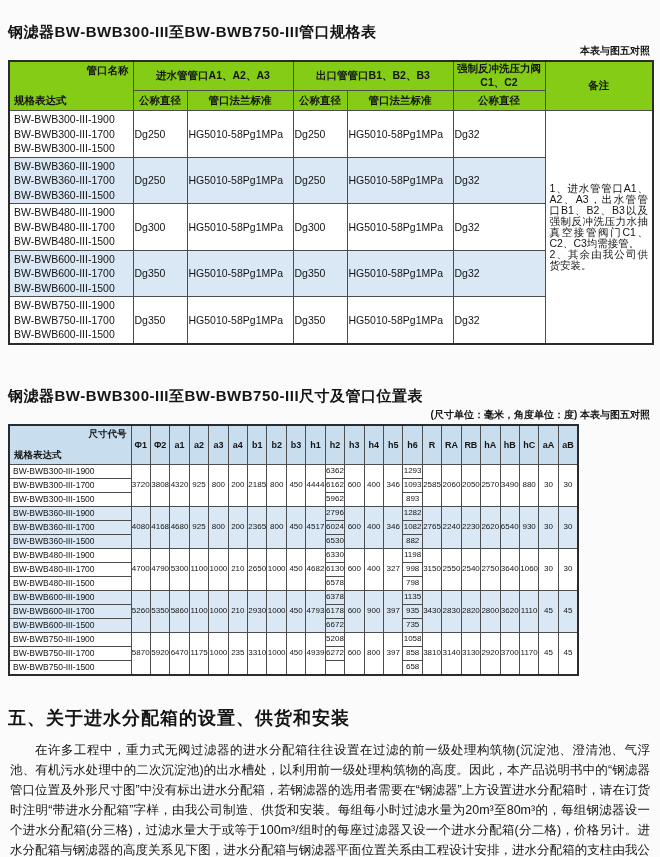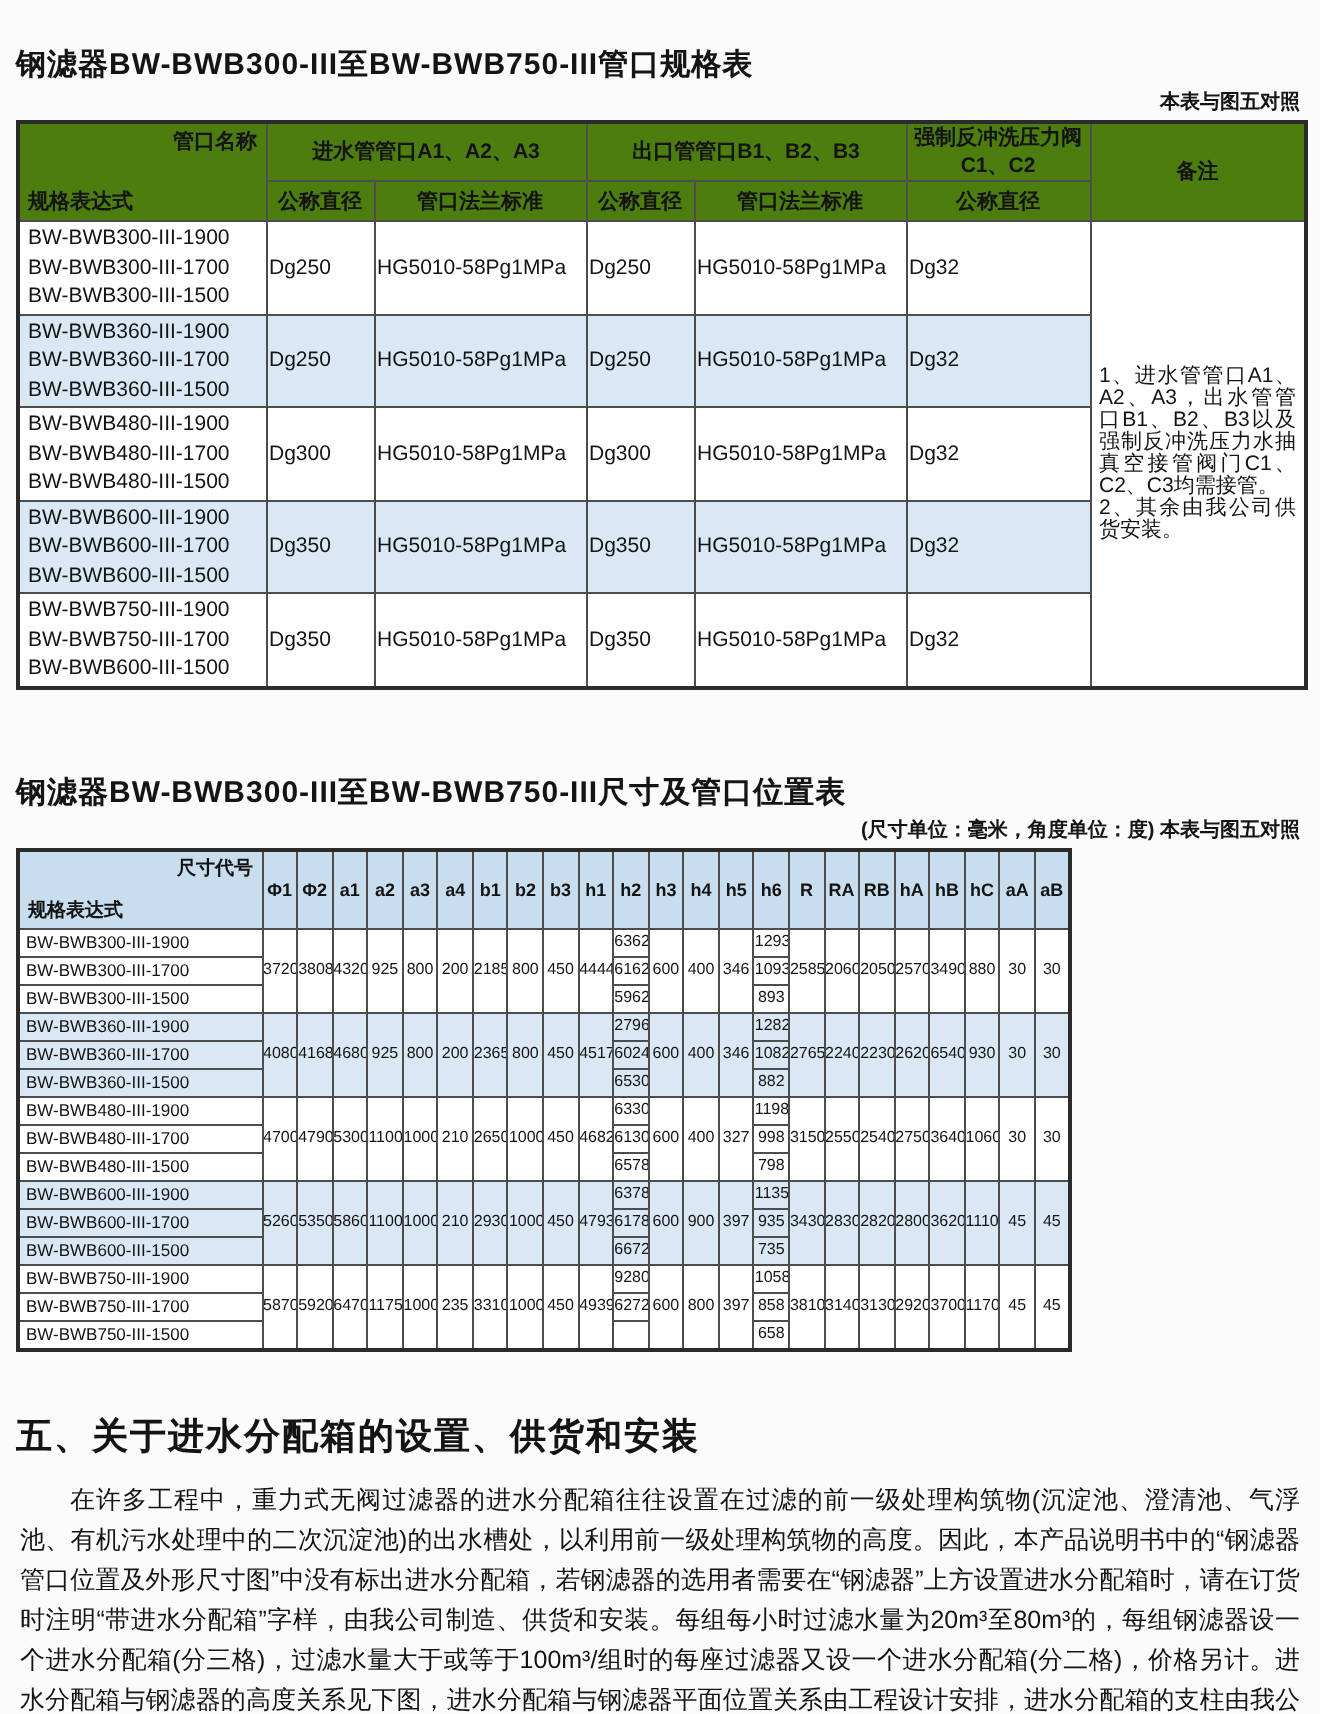--- a/index.html
+++ b/index.html
@@ -1,24 +1,24 @@
 <!DOCTYPE html>
 <html><head>
 <meta charset="utf-8">
 <style>
   html,body{margin:0;padding:0;background:#fbfbfb;color:#141414;
     font-family:"Liberation Sans","DejaVu Sans",sans-serif;}
   .page{width:660px;height:857px;box-sizing:border-box;padding:20px 8px;overflow:hidden;}
   .doc-title{font-size:15px;font-weight:bold;margin:3px 0 2px 0;letter-spacing:.5px;}
   .note-right{font-size:10px;font-weight:bold;text-align:right;margin:1px 2px 2px 0;}
-  table{border-collapse:collapse;table-layout:fixed;width:528px;background:#fff;}
+  table{border-collapse:collapse;table-layout:fixed;width:571px;background:#fff;}
   td,th{border:1px solid #4d4d4d;overflow:hidden;font-weight:normal;}
   .tbl1{border:2px solid #2b2b2b;}
   .tbl2{border:2px solid #2b2b2b;}
-  .tbl1 th{background:#4d7c0f;font-size:10.5px;font-weight:bold;height:19px;padding:0 1px;}
+  .tbl1 th{background:#84cc16;font-size:10.5px;font-weight:bold;height:19px;padding:0 1px;}
   .tbl1 td{font-size:10.5px;text-align:left;vertical-align:middle;}
   .tbl1 td.names{text-align:left;padding:1px 0 1px 4px;}
   .tbl1 td.names div{font-size:10.5px;line-height:14.5px;white-space:nowrap;}
   .tbl1 tr.shaded td{background:#d9e8f4;}
   .tbl1 td.remark{background:#fff !important;text-align:left;vertical-align:middle;
     padding:3px 4px;font-size:10.5px;}
   .tbl1 td.remark div{line-height:11px;text-align:justify;}
   .diag{position:relative;background:#c8ddee;
     background-image:linear-gradient(to bottom right,transparent 49.5%,#4d4d4d 49.5%,#4d4d4d 50.6%,transparent 50.6%);}
   .diag .dtop{position:absolute;top:2px;right:4px;font-weight:bold;}
@@ -326,21 +326,21 @@
           <td rowspan="3">5870</td>
           <td rowspan="3">5920</td>
           <td rowspan="3">6470</td>
           <td rowspan="3">1175</td>
           <td rowspan="3">1000</td>
           <td rowspan="3">235</td>
           <td rowspan="3">3310</td>
           <td rowspan="3">1000</td>
           <td rowspan="3">450</td>
           <td rowspan="3">4939</td>
-          <td>9280</td>
+          <td>5208</td>
           <td rowspan="3">600</td>
           <td rowspan="3">800</td>
           <td rowspan="3">397</td>
           <td>1058</td>
           <td rowspan="3">3810</td>
           <td rowspan="3">3140</td>
           <td rowspan="3">3130</td>
           <td rowspan="3">2920</td>
           <td rowspan="3">3700</td>
           <td rowspan="3">1170</td>

